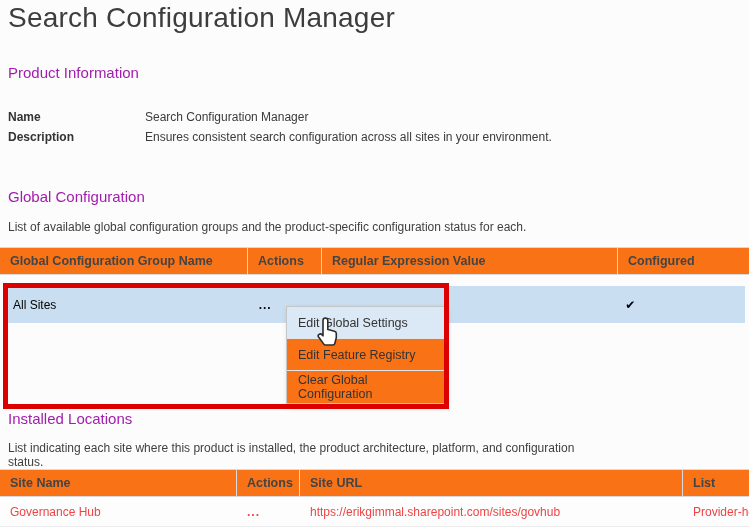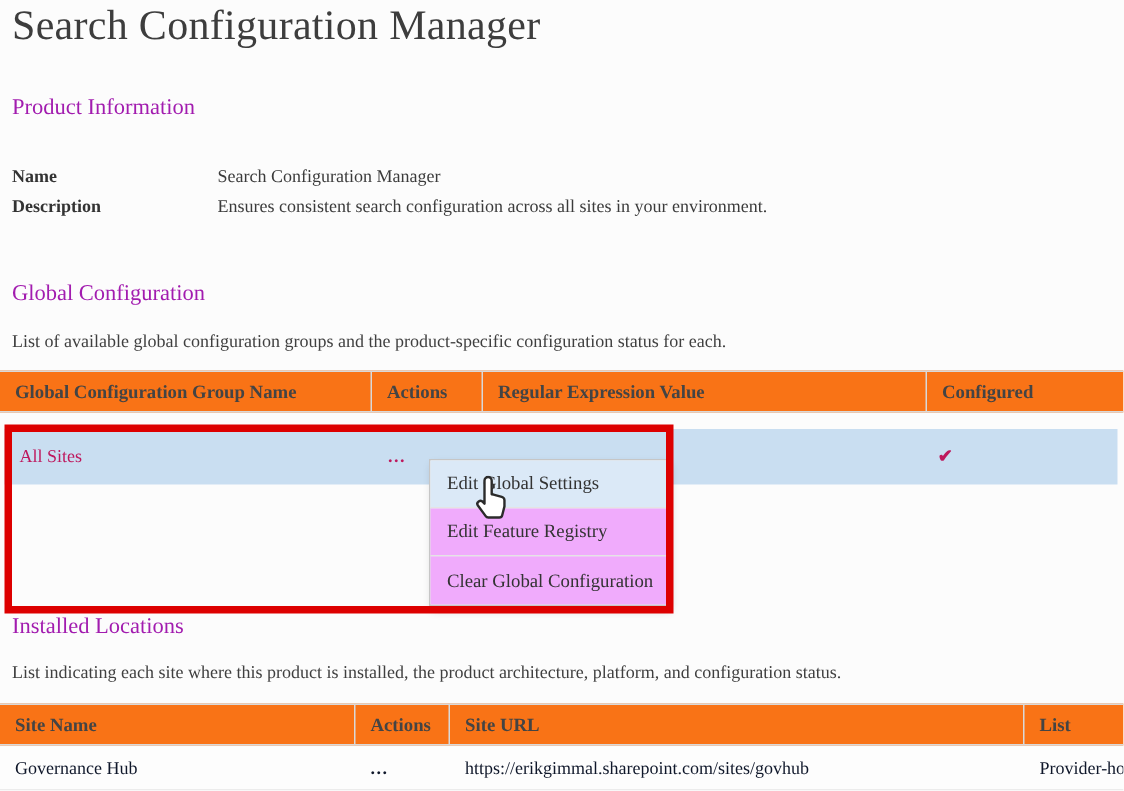--- a/index.html
+++ b/index.html
@@ -3,21 +3,21 @@
 <meta charset="utf-8">
 <style>
   * { margin: 0; padding: 0; box-sizing: border-box; }
   html, body { width: 749px; height: 527px; overflow: hidden; }
   body {
     font-family: "Liberation Sans", "DejaVu Sans", sans-serif;
     background: #fcfcfc;
     color: #3b3b3b;
     position: relative;
   }
-  .page { position: relative; width: 601px; height: 527px; font-family: Liberation Serif, serif; }
+  .page { position: relative; width: 601px; height: 527px; }
 
   .page-title {
     position: absolute; left: 8px; top: 2px;
     font-size: 28px; font-weight: 300; color: #3d3d3d;
     letter-spacing: 0.2px;
   }
   .section-heading {
     position: absolute; left: 8px;
     font-size: 15px; font-weight: 400; color: #a21caf;
   }
@@ -44,33 +44,33 @@
     padding-left: 10px;
     font-size: 12.5px; font-weight: bold; color: #444;
     border-right: 1px solid #d9d9d9;
     overflow: hidden; white-space: nowrap;
   }
   .tbl-header .cell:last-child { border-right: none; }
   .tbl-row { display: flex; overflow: hidden; }
   .tbl-row .cell {
     display: flex; align-items: center;
     padding-left: 10px;
-    font-size: 12px; color: #0f172a;
+    font-size: 12px; color: #ef4444;
     overflow: hidden; white-space: nowrap;
   }
 
   
   .t1-c0 { width: 248px; } .t1-c1 { width: 74px; } .t1-c2 { width: 296px; } .t1-c3 { width: 131px; }
 
   
   .row-selected {
     position: absolute; left: 3px; top: 286px; width: 742px; height: 37px;
     background: #c9def1;
   }
-  .row-selected .cell { color: #be185d; }
+  .row-selected .cell { color: #000000; }
   .actions-ellipsis { font-weight: bold; color: #333; padding-left: 38px; letter-spacing: 1px; }
   .configured-check { padding-left: 50px; font-size: 13px; color: #1f1f1f; font-weight: bold; }
 
   
   .t2-c0 { width: 237px; } .t2-c1 { width: 63px; } .t2-c2 { width: 383px; } .t2-c3 { width: 66px; }
   .t2-row { height: 29px; border-bottom: 1px solid #ececec; background: #fdfdfd; }
   .site-name { color: #5c5c5c; }
   .site-url { color: #45455f; }
   .type-val { color: #5c5c5c; }
   .row-ellipsis { font-weight: bold; color: #333; letter-spacing: 1px; }
@@ -89,21 +89,21 @@
     background: #ffffff;
     border: 1px solid #c6c6c6;
     box-shadow: 2px 3px 6px rgba(0,0,0,0.18);
     z-index: 20;
   }
   .menu-item {
     height: 32px; display: flex; align-items: center;
     padding-left: 11px;
     font-size: 12.5px; color: #333;
     border-bottom: 1px solid #e4e4e4;
-    background: #f0abfc;
+    background: #f97316;
   }
   .menu-item:last-child { border-bottom: none; }
   .menu-item.hovered { background: #dbe9f7; }
 
   
   .cursor-pointer-icon {
     position: absolute; left: 313px; top: 317px; width: 26px; height: 30px;
     z-index: 40; pointer-events: none;
   }
 </style>

